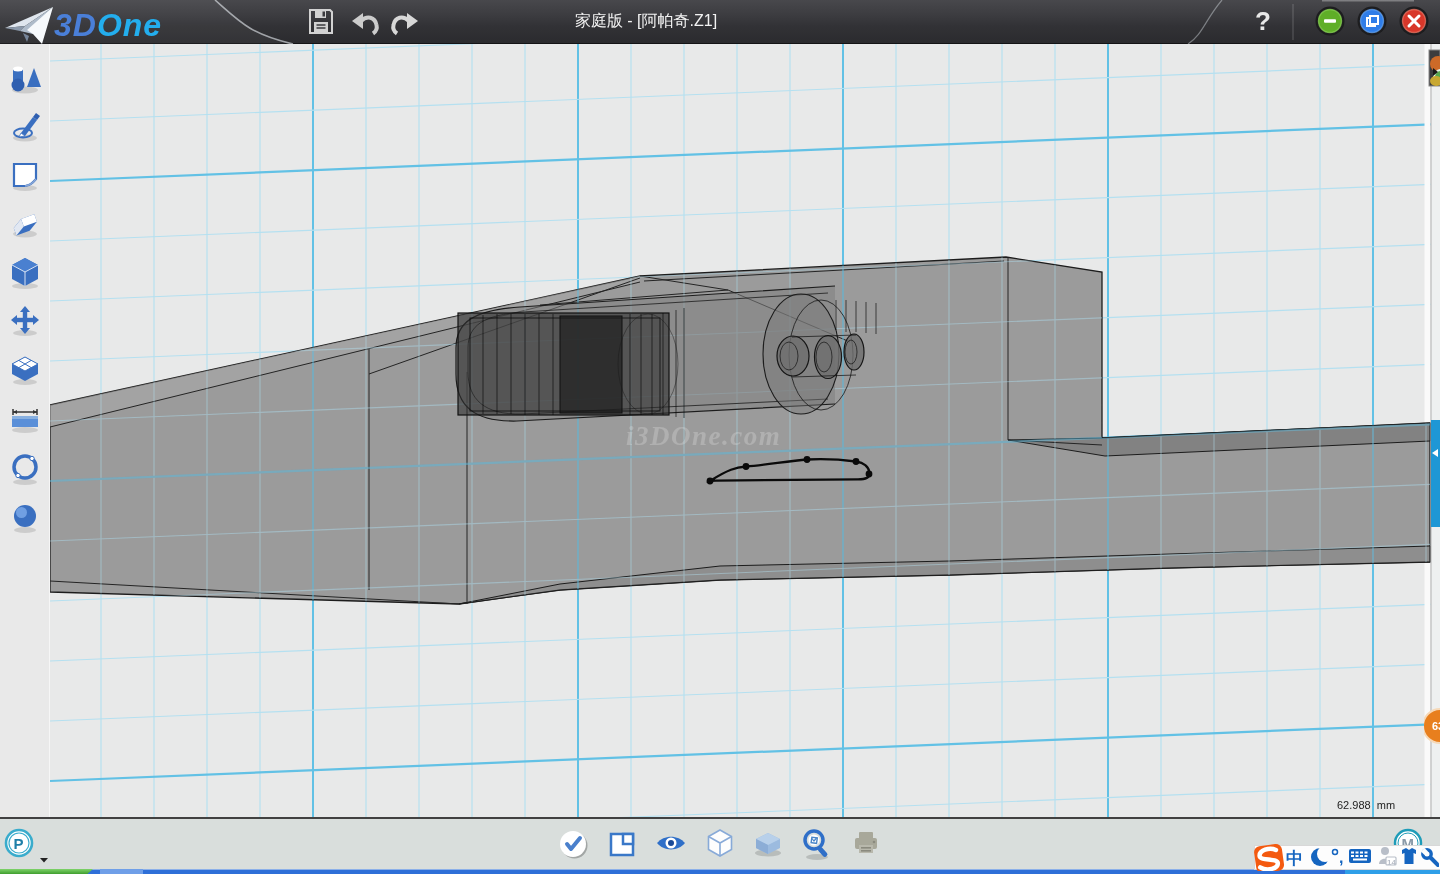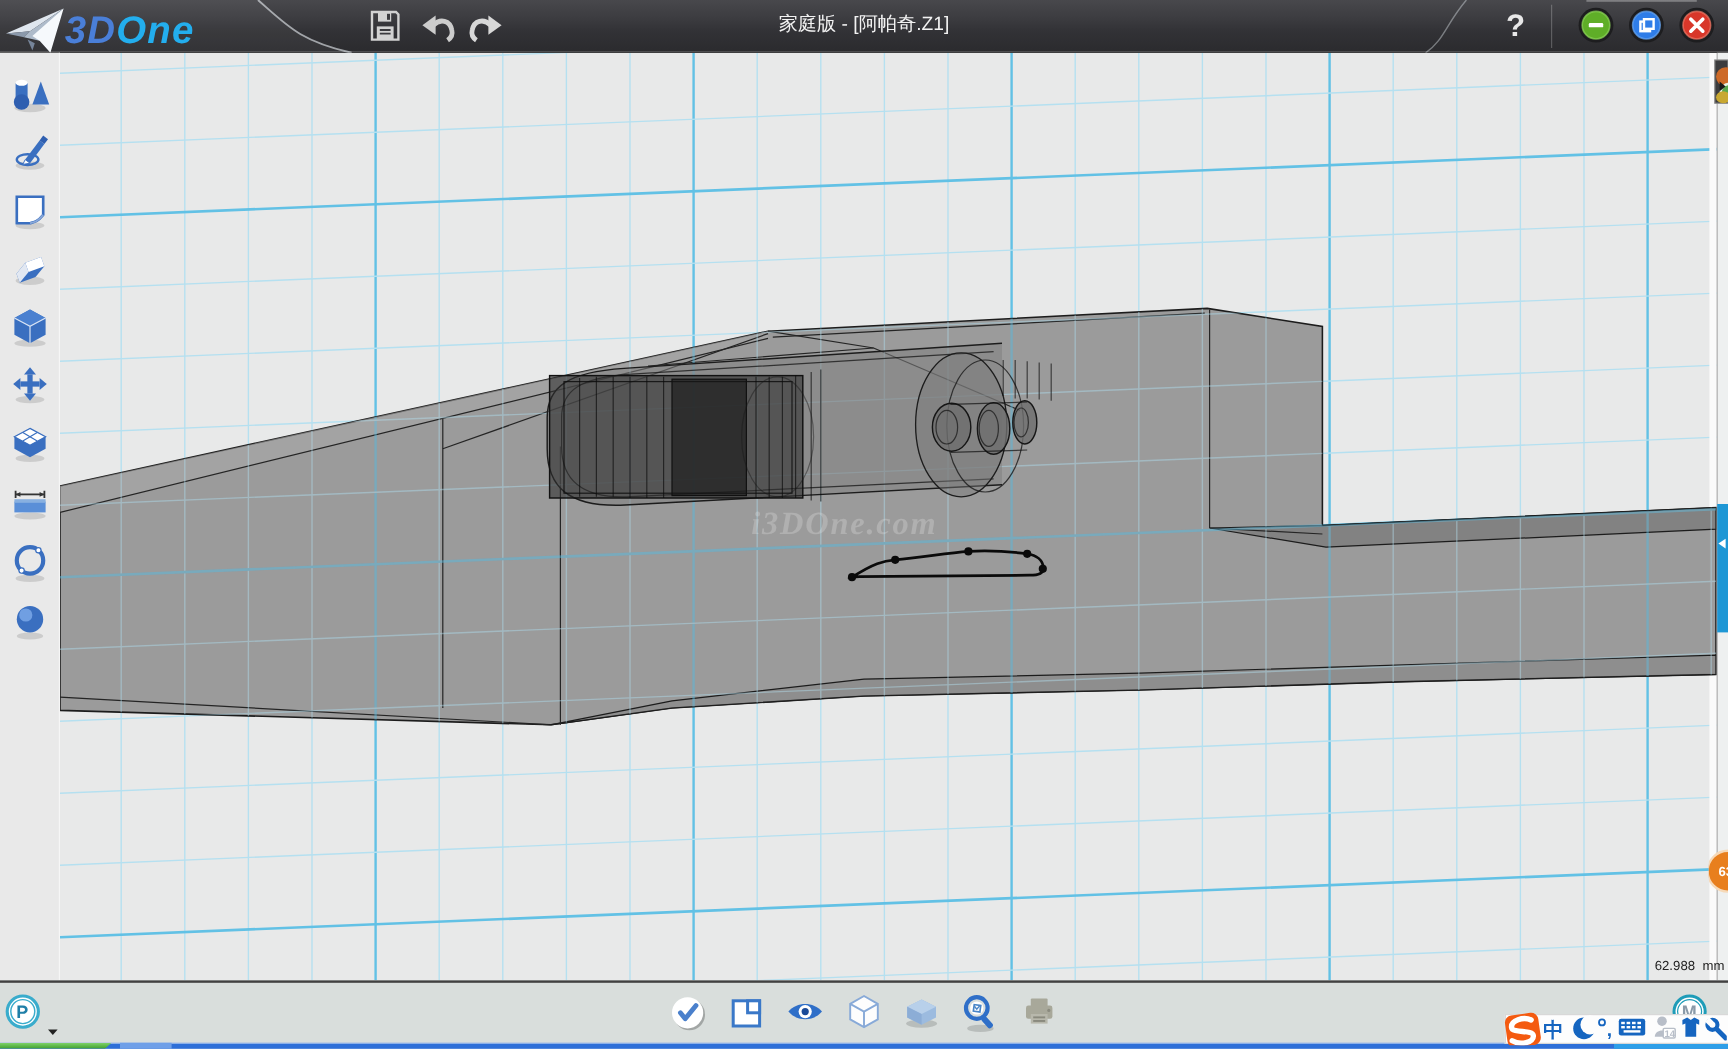--- a/index.html
+++ b/index.html
@@ -1,28 +1,28 @@
 <!DOCTYPE html>
 <html><head>
 <meta charset="utf-8">
 <style>
 html,body{margin:0;padding:0;width:1440px;height:874px;overflow:hidden;font-family:"Liberation Sans",sans-serif;}
 #stage{position:absolute;left:0;top:0;width:1440px;height:874px;background:#e8e9e9;}
 #titlebar{position:absolute;left:0;top:0;width:1440px;height:44px;background:linear-gradient(#48484c 0%,#3c3c40 35%,#323236 60%,#2b2b2e 100%);border-bottom:1px solid #141416;box-sizing:border-box;}
-#ttl{position:absolute;left:0;top:0;width:1440px;text-align:center;line-height:42px;color:#f2f2f2;font-size:16px;}
+#ttl{position:absolute;left:0;top:0;width:1292px;text-align:center;line-height:42px;color:#f2f2f2;font-size:16px;}
 #toolbar{position:absolute;left:0;top:44px;width:50px;height:773px;background:#e9e9e9;border-right:1px solid #f6f6f6;box-sizing:border-box;}
 #bottombar{position:absolute;left:0;top:817px;width:1440px;height:52px;background:#d9dedc;border-top:2px solid #414141;box-sizing:border-box;}
 #taskbar{position:absolute;left:0;top:869px;width:1440px;height:5px;background:#2e6fd8;}
 #taskbar .grn{position:absolute;left:0;top:0;width:93px;height:5px;background:linear-gradient(#7fd36a,#3f9e2e);clip-path:polygon(0 0,100% 0,94% 100%,0 100%);}
 #taskbar .lite{position:absolute;left:100px;top:0;width:43px;height:5px;background:#6f9fe8;}
 #taskbar .cyan{position:absolute;left:1345px;top:0;width:95px;height:5px;background:#2e9fe8;}
 #taskbar .topline{position:absolute;left:0;top:0;width:1440px;height:1px;background:rgba(255,255,255,0.45);}
 #rightpanel{position:absolute;left:1431px;top:44px;width:9px;height:773px;background:#eef0f0;}
 #sogou{position:absolute;left:1254px;top:845px;width:186px;height:25px;background:#fdfdfd;border:1px solid #d8d8d8;border-right:none;box-sizing:border-box;}
-.mmtext{position:absolute;left:1337px;top:799px;width:100px;font-size:11px;color:#222;text-align:right;}
+.mmtext{position:absolute;left:1337px;top:799px;width:100px;font-size:11px;color:#222;}
 </style>
 </head>
 <body>
 <div id="stage">
 
 <svg id="canvas" style="position:absolute;left:0;top:0" width="1440" height="874" viewBox="0 0 1440 874">
  <defs>
   <clipPath id="cclip">
           <rect x="50" y="44" width="1381" height="773"></rect>
         </clipPath>

